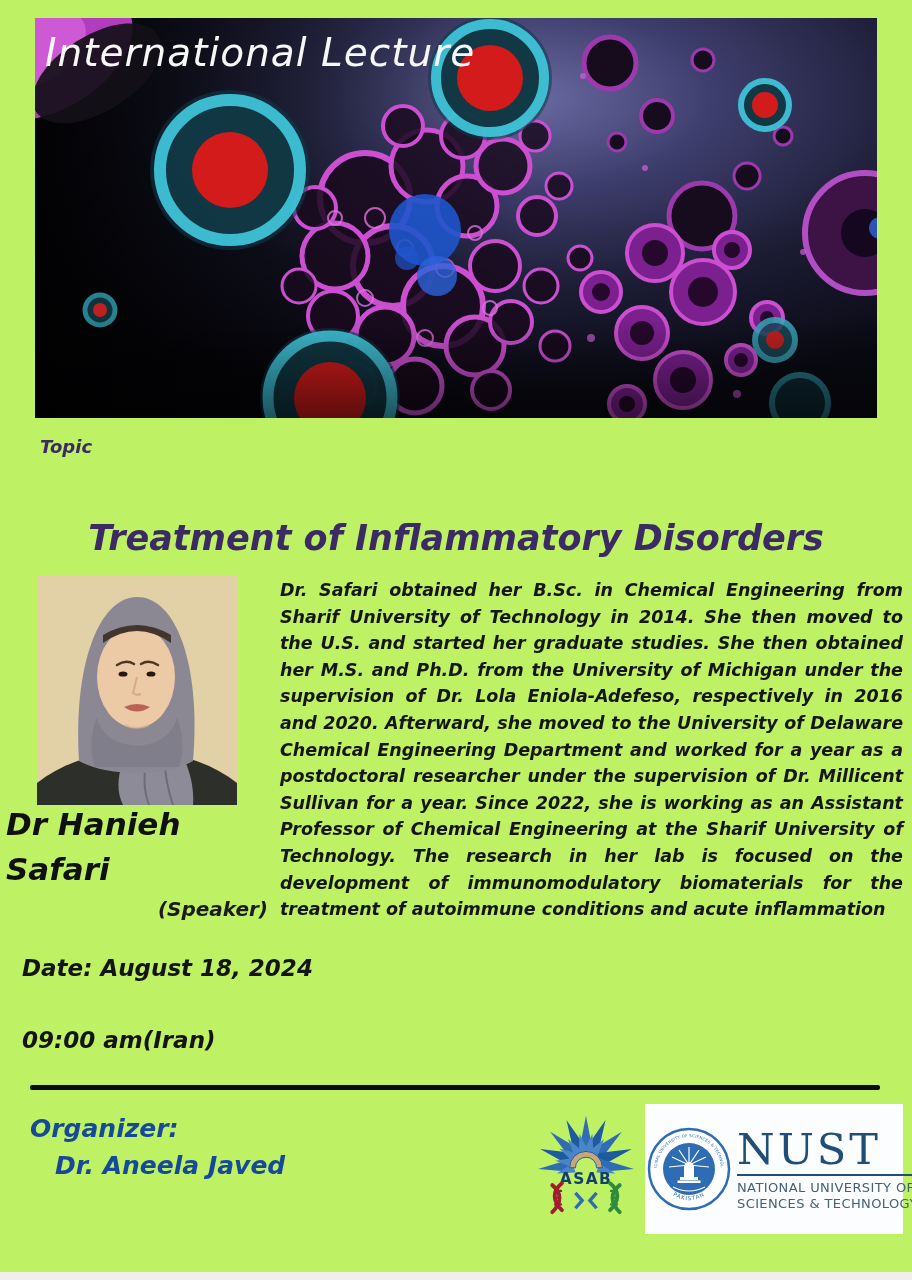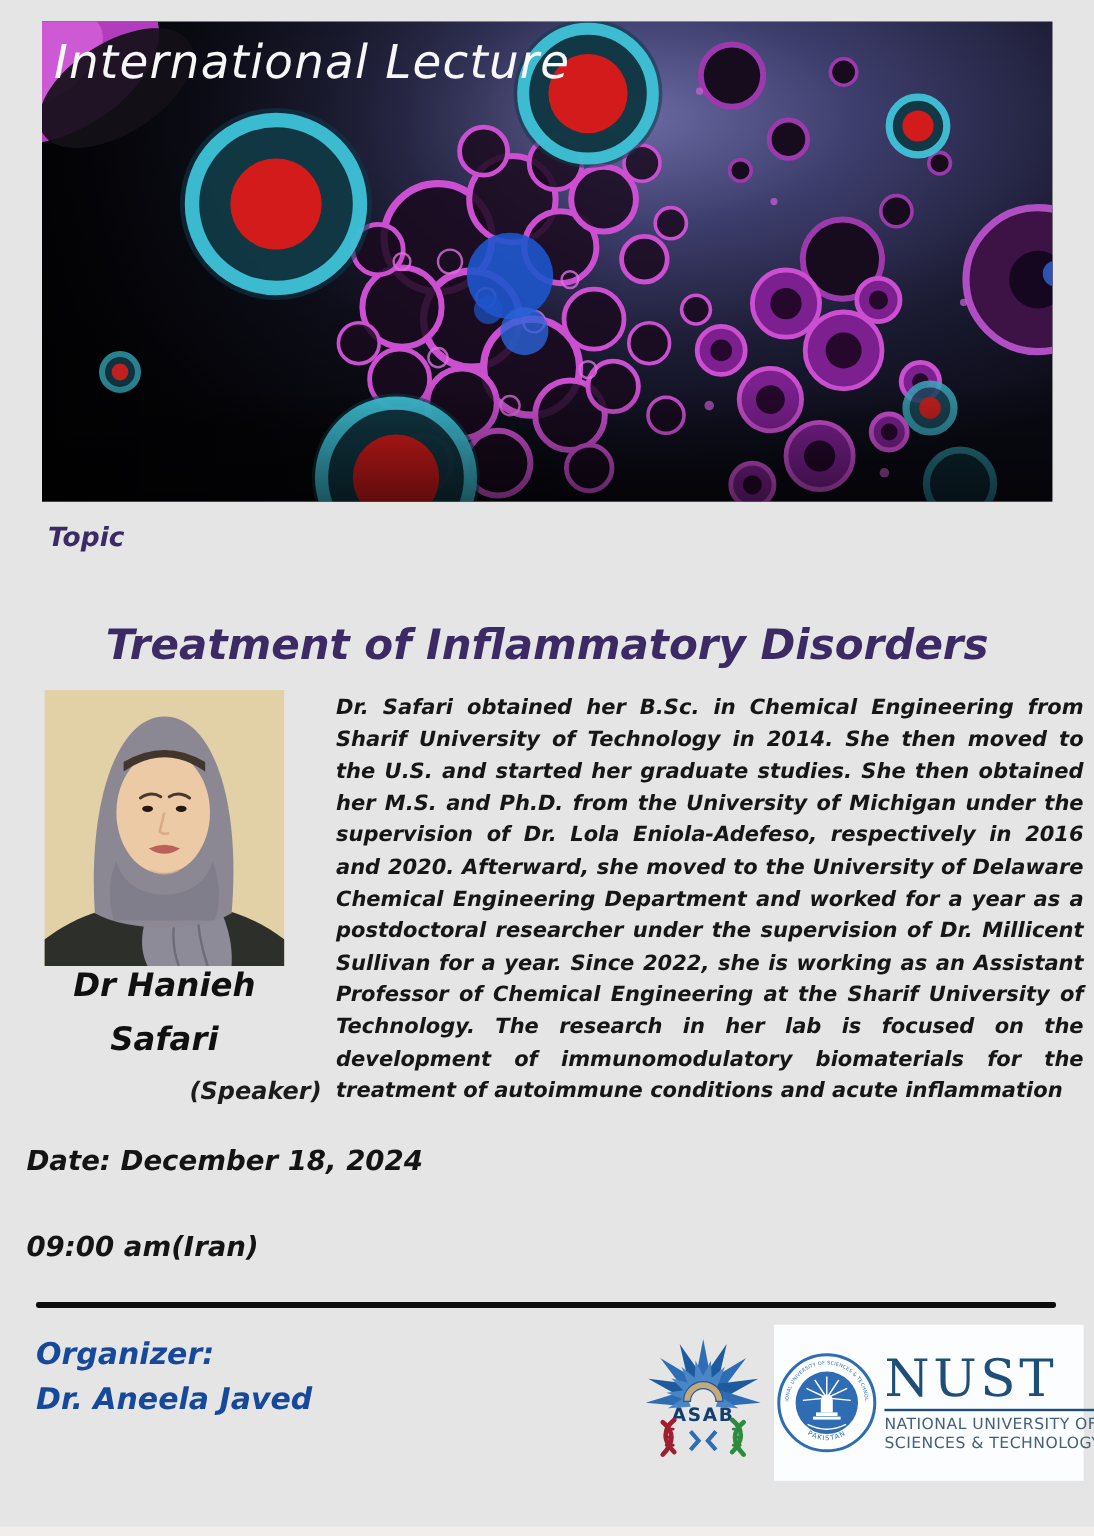--- a/index.html
+++ b/index.html
@@ -1,55 +1,55 @@
 <!DOCTYPE html>
 <html><head>
 <meta charset="utf-8">
 <style>
   html,body{margin:0;padding:0;background:#ffffff;}
-  .page{position:relative;width:912px;height:1280px;background:#e5e5e5;overflow:hidden;
+  .page{position:relative;width:912px;height:1280px;background:#bef264;overflow:hidden;
         font-family:"DejaVu Sans","Liberation Sans",sans-serif;}
 
   
   .hero{position:absolute;left:35px;top:18px;width:842px;height:400px;overflow:hidden;background:#0a0a12;}
   .hero svg{display:block;}
   .hero-title{position:absolute;left:10px;top:12px;font-size:39px;font-style:italic;font-weight:400;
               color:#f7f7f7;letter-spacing:1px;white-space:nowrap;}
 
   
-  .topic-label{position:absolute;left:40px;top:436px;font-size:22px;font-weight:bold;font-style:italic;color:#3b2a63;}
+  .topic-label{position:absolute;left:40px;top:436px;font-size:18px;font-weight:bold;font-style:italic;color:#3b2a63;}
   .lecture-title{position:absolute;left:0;width:912px;text-align:center;font-size:35px;font-weight:bold;
                  font-style:italic;color:#3b2a63;}
   .title-l1{top:466px;}
   .title-l2{top:518px;}
 
   
   .photo{position:absolute;left:37px;top:575px;width:200px;height:230px;}
-  .speaker-name{position:absolute;left:6px;width:262px;text-align:center;font-size:27px;font-weight:bold;
+  .speaker-name{position:absolute;left:6px;width:262px;font-size:31px;font-weight:bold;
                 font-style:italic;color:#101010;}
   .name-l1{top:806px;}
   .name-l2{top:851px;}
   .speaker-role{position:absolute;left:6px;width:262px;text-align:right;font-size:20px;font-weight:bold;
                 font-style:italic;color:#1c1c1c;top:897px;}
 
   
   .bio{position:absolute;left:268px;top:577px;width:623px;font-size:17.5px;line-height:26.6px;
        font-weight:bold;font-style:italic;color:#161616;text-align:justify;margin-left:12px;}
 
   
   .sched{position:absolute;left:22px;font-size:23px;font-weight:bold;font-style:italic;color:#141414;white-space:nowrap;}
   .sched-date{top:955px;}
   .sched-t1{top:991px;}
   .sched-t2{top:1027px;}
 
   
   .divider{position:absolute;left:30px;top:1085px;width:850px;height:5px;background:#0c0c0c;border-radius:2px;}
   .org{position:absolute;left:30px;font-size:25px;font-weight:bold;font-style:italic;color:#17499b;white-space:nowrap;}
   .org-1{top:1114px;}
-  .org-2{top:1151px;}
+  .org-2{top:1151px;margin-left:25px;}
   .org-3{top:1188px;}
 
   .asab-logo{position:absolute;left:533px;top:1106px;width:106px;height:112px;}
   .nust-card{position:absolute;left:645px;top:1104px;width:258px;height:130px;background:#fcfdff;
              display:flex;align-items:center;gap:6px;}
   .nust-seal{width:84px;height:84px;flex:0 0 auto;margin-left:2px;}
   .nust-text{display:flex;flex-direction:column;}
   .nust-word{font-family:"DejaVu Serif","Liberation Serif",serif;font-size:43px;color:#1f4e79;
              letter-spacing:3px;line-height:46px;}
   .nust-tagline{border-top:2px solid #1f4e79;margin-top:2px;padding-top:4px;font-size:13px;line-height:16px;
@@ -238,21 +238,21 @@
 
       <path d="M60 142 C68 180 132 180 140 142 C147 160 147 178 142 192 L58 192 C53 178 53 158 60 142 Z" fill="#817e8b"></path>
     </svg>
   </div>
   <div class="speaker-name name-l1">Dr Hanieh</div>
   <div class="speaker-name name-l2">Safari</div>
   <div class="speaker-role">(Speaker)</div>
 
   <div class="bio">Dr. Safari obtained her B.Sc. in Chemical Engineering from Sharif University of Technology in 2014. She then moved to the U.S. and started her graduate studies. She then obtained her M.S. and Ph.D. from the University of Michigan under the supervision of Dr. Lola Eniola-Adefeso, respectively in 2016 and 2020. Afterward, she moved to the University of Delaware Chemical Engineering Department and worked for a year as a postdoctoral researcher under the supervision of Dr. Millicent Sullivan for a year. Since 2022, she is working as an Assistant Professor of Chemical Engineering at the Sharif University of Technology. The research in her lab is focused on the development of immunomodulatory biomaterials for the treatment of autoimmune conditions and acute inflammation</div>
 
-  <div class="sched sched-date">Date: December 18, 2024</div>
+  <div class="sched sched-date">Date: August 18, 2024</div>
   <div class="sched sched-t2">09:00 am(Iran)</div>
 
   <div class="divider"></div>
 
   <div class="org org-1">Organizer:</div>
   <div class="org org-2">Dr. Aneela Javed</div>
 
   <div class="asab-logo">
     <svg width="106" height="112" viewBox="0 0 110 112">
       <defs>

